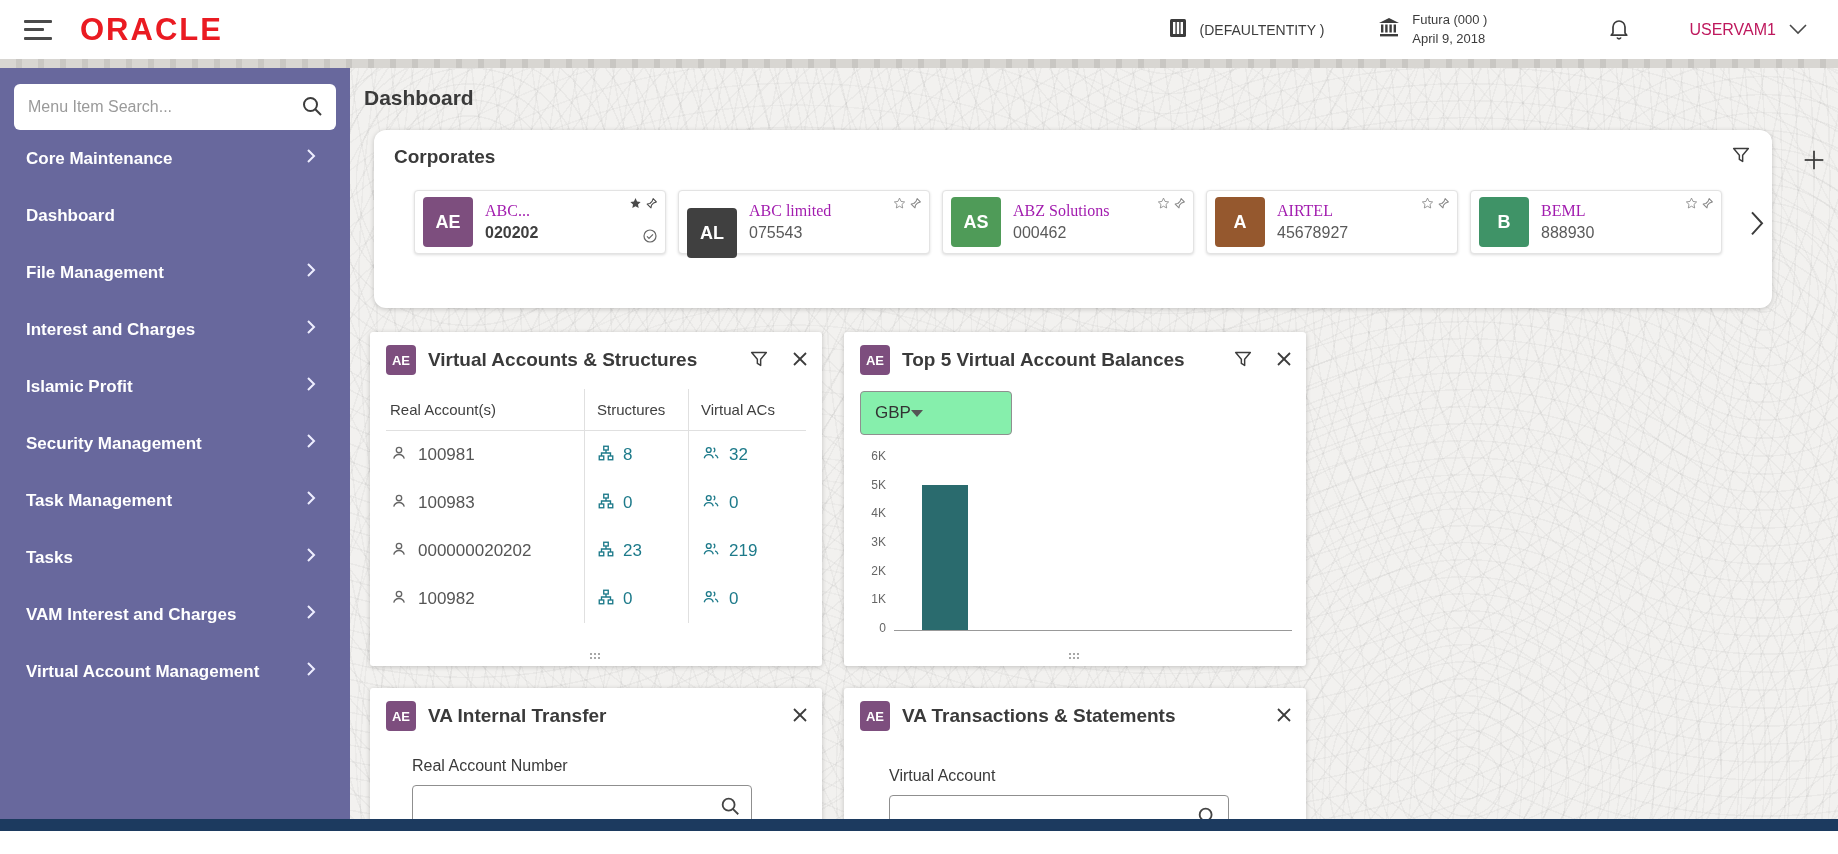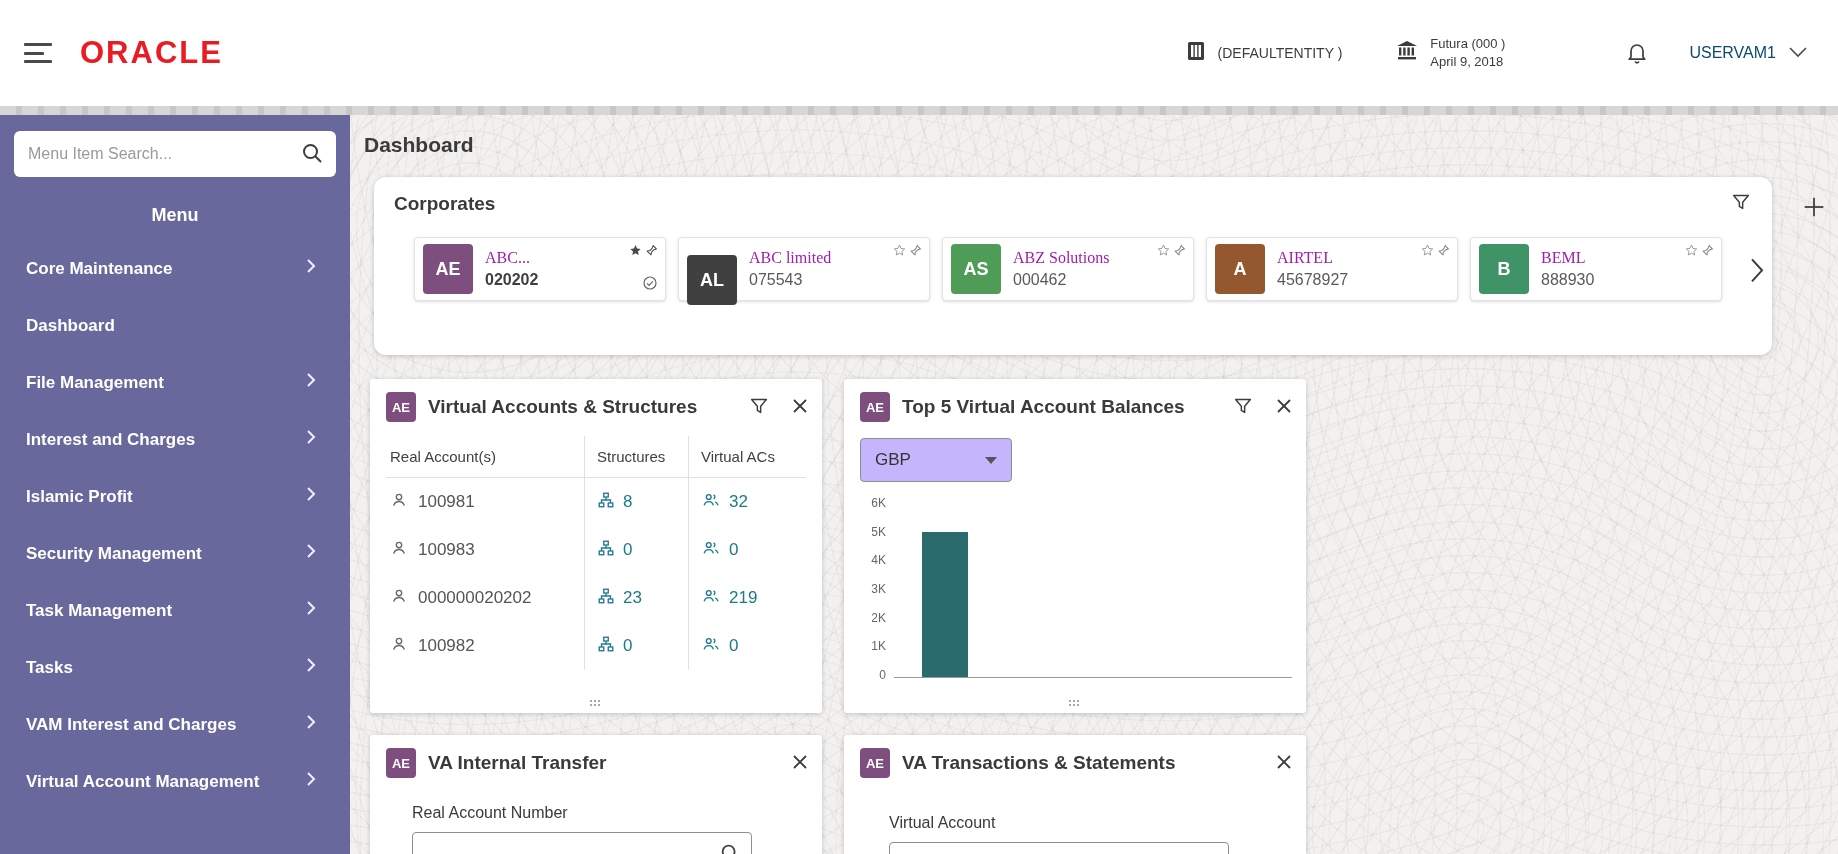--- a/index.html
+++ b/index.html
@@ -1,31 +1,31 @@
 <!DOCTYPE html>
 <html><head>
 <meta charset="utf-8">
 <style>
   * { box-sizing: border-box; margin: 0; padding: 0; }
   html,body { width: 1838px; height: 854px; overflow: hidden; }
   body { font-family: "Liberation Sans", sans-serif; background: #fff; }
 
   
-  .topbar { height: 106px; background: #fff; display: flex; align-items: center; padding: 0 30px 0 24px; }
+  .topbar { height: 59px; background: #fff; display: flex; align-items: center; padding: 0 30px 0 24px; }
   .hamburger { width: 28px; height: 20px; display: flex; flex-direction: column; justify-content: space-between; background: none; border: none; cursor: pointer; }
   .hamburger span { height: 3px; background: #4a4a4a; border-radius: 1px; }
   .hamburger span:nth-child(2) { width: 72%; }
   .logo { color: #ea1b22; font-size: 31px; font-weight: bold; letter-spacing: 2px; margin-left: 28px; }
   .topbar-right { margin-left: auto; display: flex; align-items: center; }
   .tb-group { display: flex; align-items: center; gap: 10px; color: #3c3c3c; cursor: pointer; }
   .tb-entity { font-size: 14px; }
   .tb-branch { margin-left: 52px; }
   .tb-branch-lines { display: flex; flex-direction: column; font-size: 13px; line-height: 1.4; color: #3c3c3c; }
   .tb-bell { margin-left: 120px; cursor: pointer; background: none; border: none; }
-  .tb-user { margin-left: 40px; display: flex; align-items: center; gap: 12px; font-size: 16px; color: #0c4a6e; cursor: pointer; }
+  .tb-user { margin-left: 58px; display: flex; align-items: center; gap: 12px; font-size: 16px; color: #be185d; cursor: pointer; }
 
   
   .texture-band { height: 9px; width: 100%; background: repeating-linear-gradient(90deg, #d8d6d2 0 16px, #c9c7c3 16px 22px); }
 
   
   .app-body { display: flex; height: 751px; }
 
   
   .sidebar { width: 350px; background: #68689d; flex-shrink: 0; padding-top: 16px; }
   .search-wrap { margin: 0 14px; background: #fff; border-radius: 6px; height: 46px; display: flex; align-items: center; padding: 0 12px 0 14px; }
@@ -75,21 +75,21 @@
   .va-table { margin: 4px 16px 0; }
   .va-row { display: flex; align-items: center; height: 48px; }
   .va-row.head { height: 42px; border-bottom: 1px solid #e0e0e0; font-size: 15px; color: #3f3f3f; }
   .va-c1 { width: 198px; padding-left: 4px; display: flex; align-items: center; gap: 10px; font-size: 17px; color: #555; height: 100%; }
   .va-c2 { width: 104px; padding-left: 12px; display: flex; align-items: center; gap: 8px; border-left: 1px solid #e0e0e0; height: 100%; }
   .va-c3 { width: 118px; padding-left: 12px; display: flex; align-items: center; gap: 8px; border-left: 1px solid #e0e0e0; height: 100%; }
   .va-row.head .va-c1, .va-row.head .va-c2, .va-row.head .va-c3 { font-size: 15px; color: #3f3f3f; }
   .teal-link { color: #1d7a8a; font-size: 17px; cursor: pointer; text-decoration: none; }
 
   
-  .currency-select { margin: 6px 0 0 16px; width: 152px; height: 44px; border: 1px solid #8f8f8f; border-radius: 4px; display: flex; align-items: center; justify-content: space-between; padding: 12px 14px; font-size: 17px; color: #333; cursor: pointer; background: #c4b5fd; }
+  .currency-select { margin: 6px 0 0 16px; width: 152px; height: 44px; border: 1px solid #8f8f8f; border-radius: 4px; display: flex; align-items: center; padding: 12px 14px; font-size: 17px; color: #333; cursor: pointer; background: #86efac; }
   .caret-down { width: 0; height: 0; border-left: 6px solid transparent; border-right: 6px solid transparent; border-top: 7px solid #555; }
   .chart { display: flex; margin: 14px 14px 12px 14px; }
   .chart-yaxis { display: flex; flex-direction: column; justify-content: space-between; align-items: flex-end; font-size: 12px; color: #666; padding-right: 8px; height: 186px; width: 36px; }
   .chart-plot { flex: 1; position: relative; height: 178px; margin-top: 4px; border-bottom: 1px solid #999; }
   .chart-bar { position: absolute; bottom: 0; left: 28px; width: 46px; }
 
   
   .grip { position: absolute; bottom: 6px; left: 50%; width: 12px; height: 7px; transform: translateX(-50%); cursor: grab; }
   .grip::before { content: ""; position: absolute; width: 2px; height: 2px; border-radius: 50%; background: #8a8a8a;
     box-shadow: 4px 0 0 #8a8a8a, 8px 0 0 #8a8a8a, 0 4px 0 #8a8a8a, 4px 4px 0 #8a8a8a, 8px 4px 0 #8a8a8a; }
@@ -167,21 +167,20 @@
   <aside class="sidebar">
     <div class="search-wrap">
       <input type="text" placeholder="Menu Item Search..." style="">
       <button style="background:none;border:none;cursor:pointer">
         <svg width="24" height="24" viewBox="0 0 24 24" fill="none" stroke="#3c3c3c" stroke-width="2">
             <circle cx="10.5" cy="10.5" r="6.5"></circle>
             <line x1="15.3" y1="15.3" x2="21" y2="21"></line>
           </svg>
       </button>
     </div>
-    <div class="menu-title">Menu</div>
     <nav>
       <div class="menu-item">
         <span>Core Maintenance</span>
         <span><svg width="10" height="16" viewBox="0 0 10 16" fill="none" stroke="#eef" stroke-width="2">
               <polyline points="2,2 8,8 2,14"></polyline>
             </svg></span>
       </div>
       <div class="menu-item">
         <span>Dashboard</span>
       </div>

